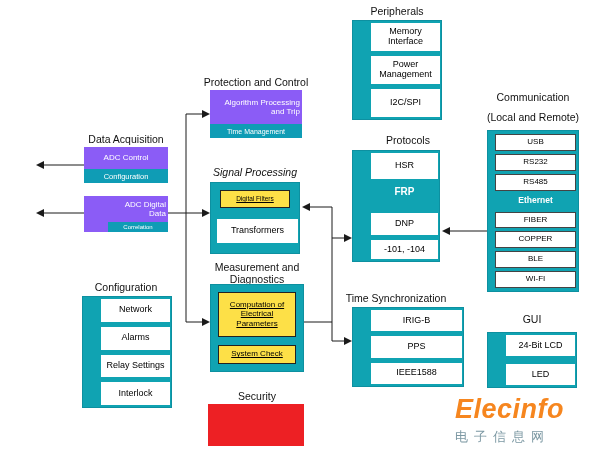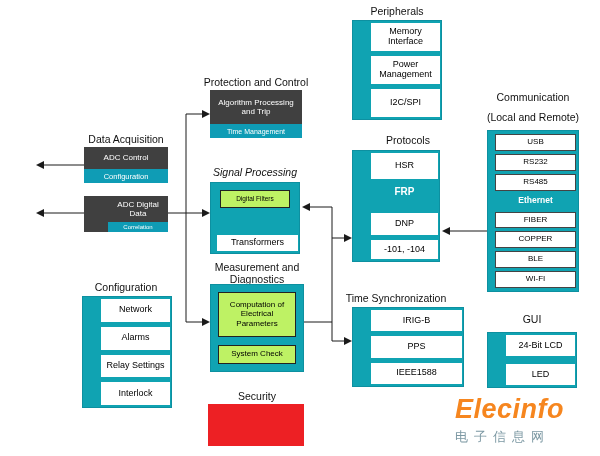--- a/index.html
+++ b/index.html
@@ -5,26 +5,26 @@
   html,body{margin:0;padding:0;background:#fff;}
   #canvas{position:relative;width:600px;height:456px;background:#fff;overflow:hidden;
           font-family:"Liberation Sans", sans-serif;color:#000;}
   .title{position:absolute;font-size:10.5px;text-align:center;line-height:1.15;color:#111;}
   .panel{position:absolute;box-sizing:border-box;background:#10a3b2;border:1px solid #0d90a0;
          display:flex;flex-direction:column;gap:5px;padding:2px 1px 2px 18px;}
   .row{background:#fff;color:#000;font-size:9px;display:flex;align-items:center;
        justify-content:center;text-align:center;line-height:1.1;flex:1;}
   .bordered{border:1px solid #444;}
   .hl{background:#10a3b2;color:#fff;border:none;font-weight:bold;}
-  .cyanbox{position:absolute;box-sizing:border-box;background:#404040;display:flex;
-           flex-direction:column;color:#fff;text-align:center;}
+  .cyanbox{position:absolute;box-sizing:border-box;background:#8b5cf6;display:flex;
+           flex-direction:column;color:#fff;text-align:right;}
   .cyanbox .main{flex:1;display:flex;align-items:center;justify-content:center;font-size:8px;line-height:1.15;padding:1px 2px;}
   .cyanbox .band{background:#0f9cb5;display:flex;align-items:center;justify-content:center;}
-  .innerbox{background:#bef264;border:1px solid #222;color:#000;display:flex;align-items:center;
-            justify-content:center;text-align:center;line-height:1.2;}
+  .innerbox{background:#fde047;border:1px solid #222;color:#000;display:flex;align-items:center;
+            justify-content:center;text-align:center;line-height:1.2;text-decoration:underline;}
   .redbox{position:absolute;background:#ed2024;}
   #wm{position:absolute;left:455px;top:394px;width:145px;}
   #wm .brand{font-size:27px;font-weight:bold;font-style:italic;color:#f6861f;letter-spacing:0.5px;}
   #wm .sub{margin-top:3px;font-size:13px;letter-spacing:6px;color:#7c98a3;}
   svg{position:absolute;left:0;top:0;pointer-events:none;}
 </style>
 </head>
 <body>
 
 <div id="canvas">
@@ -86,21 +86,21 @@
     <div class="main">ADC Control</div>
     <div class="band" style="height:14px;font-size:7.5px;">Configuration</div>
   </div>
   <div class="cyanbox" style="left:84px;top:196px;width:84px;height:36px;padding-left:24px;">
     <div class="main">ADC Digital Data</div>
     <div class="band" style="height:10px;font-size:6px;">Correlation</div>
   </div>
 
   <div class="panel" style="left:210px;top:182px;width:90px;height:72px;padding:0;gap:0;">
     <div class="innerbox" style="width:68px;height:16px;margin:7px auto 0;font-size:6.5px;">Digital Filters</div>
-    <div class="row" style="flex:none;height:16px;margin:auto 1px 2px 6px;">Transformers</div>
+    <div class="row" style="flex:none;height:24px;margin:auto 1px 10px 6px;">Transformers</div>
   </div>
 
   <div class="panel" style="left:352px;top:150px;width:88px;height:112px;">
     <div class="row" style="flex:1.4;">HSR</div>
     <div class="row hl" style="flex:none;height:14px;font-size:10px;">FRP</div>
     <div class="row" style="flex:1.2;margin-top:10px;">DNP</div>
     <div class="row" style="flex:1;">-101, -104</div>
   </div>
 
   <div class="panel" style="left:210px;top:284px;width:94px;height:88px;padding:7px;gap:8px;">

